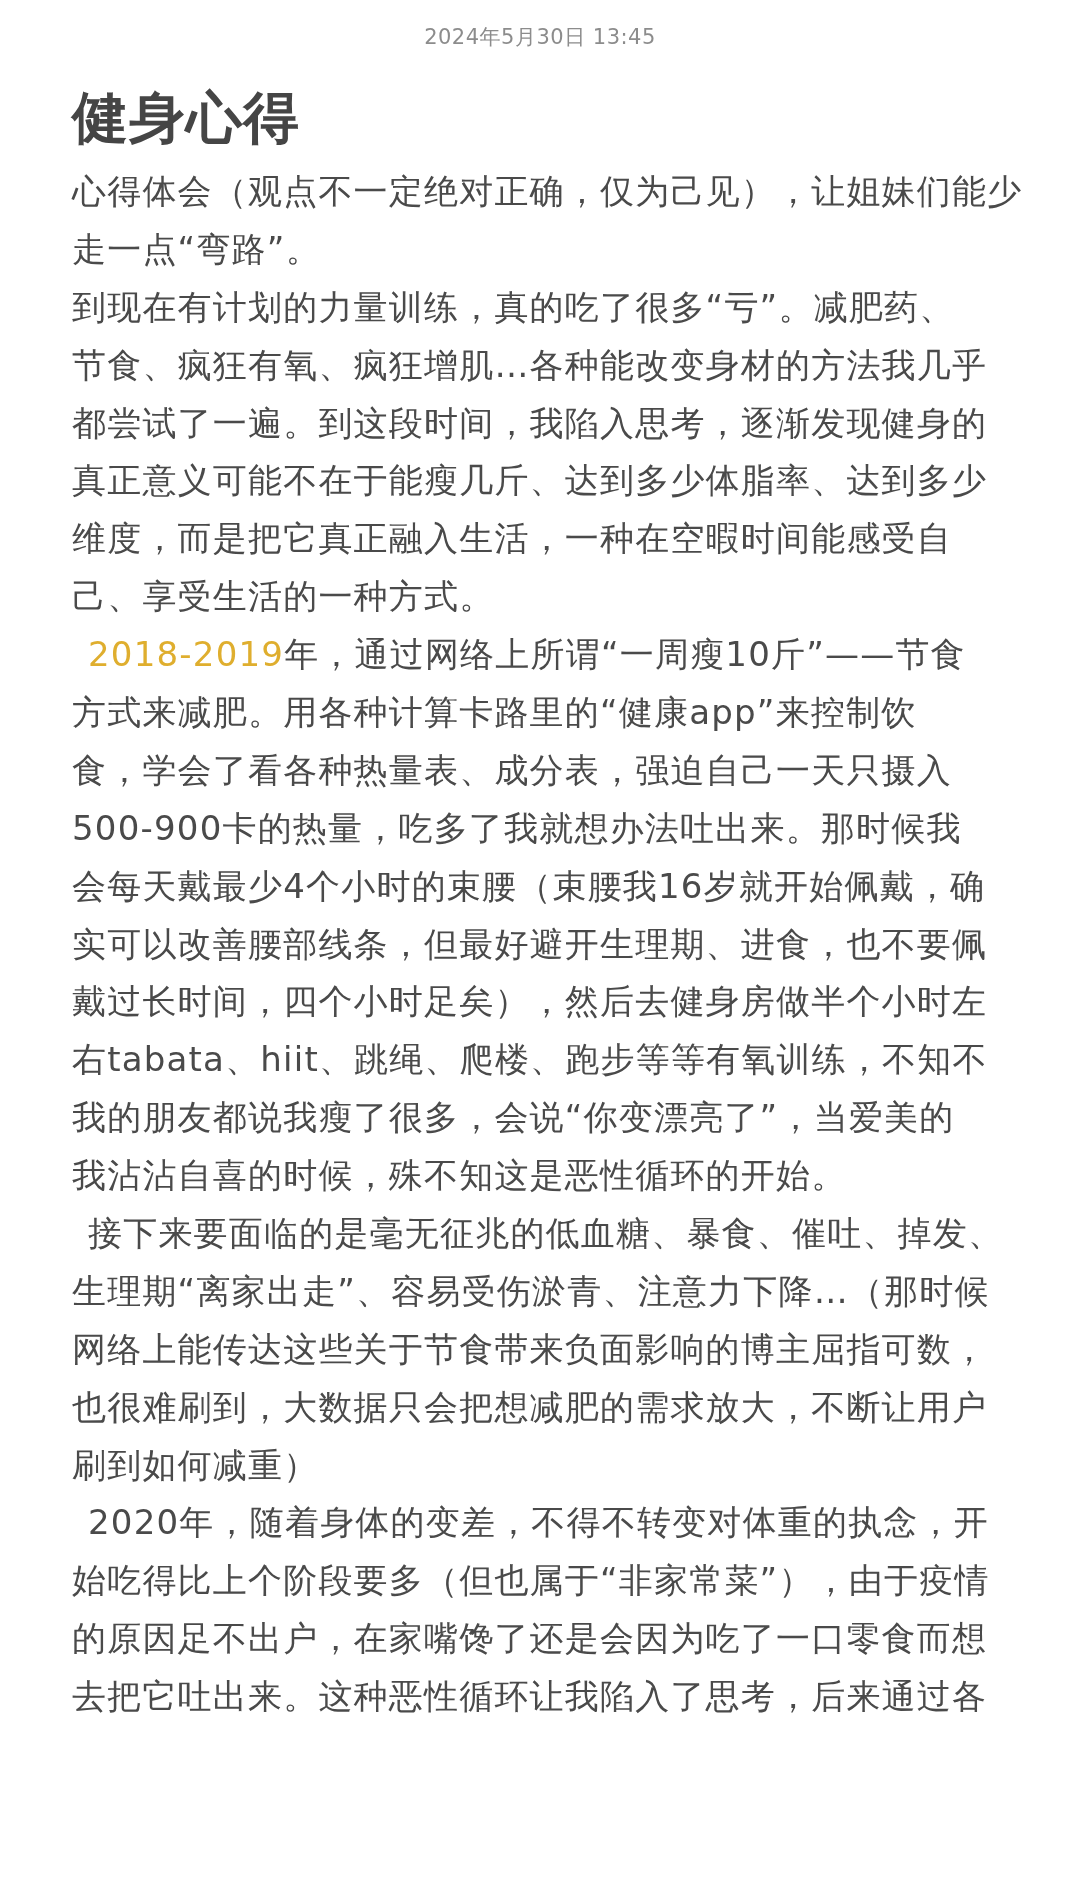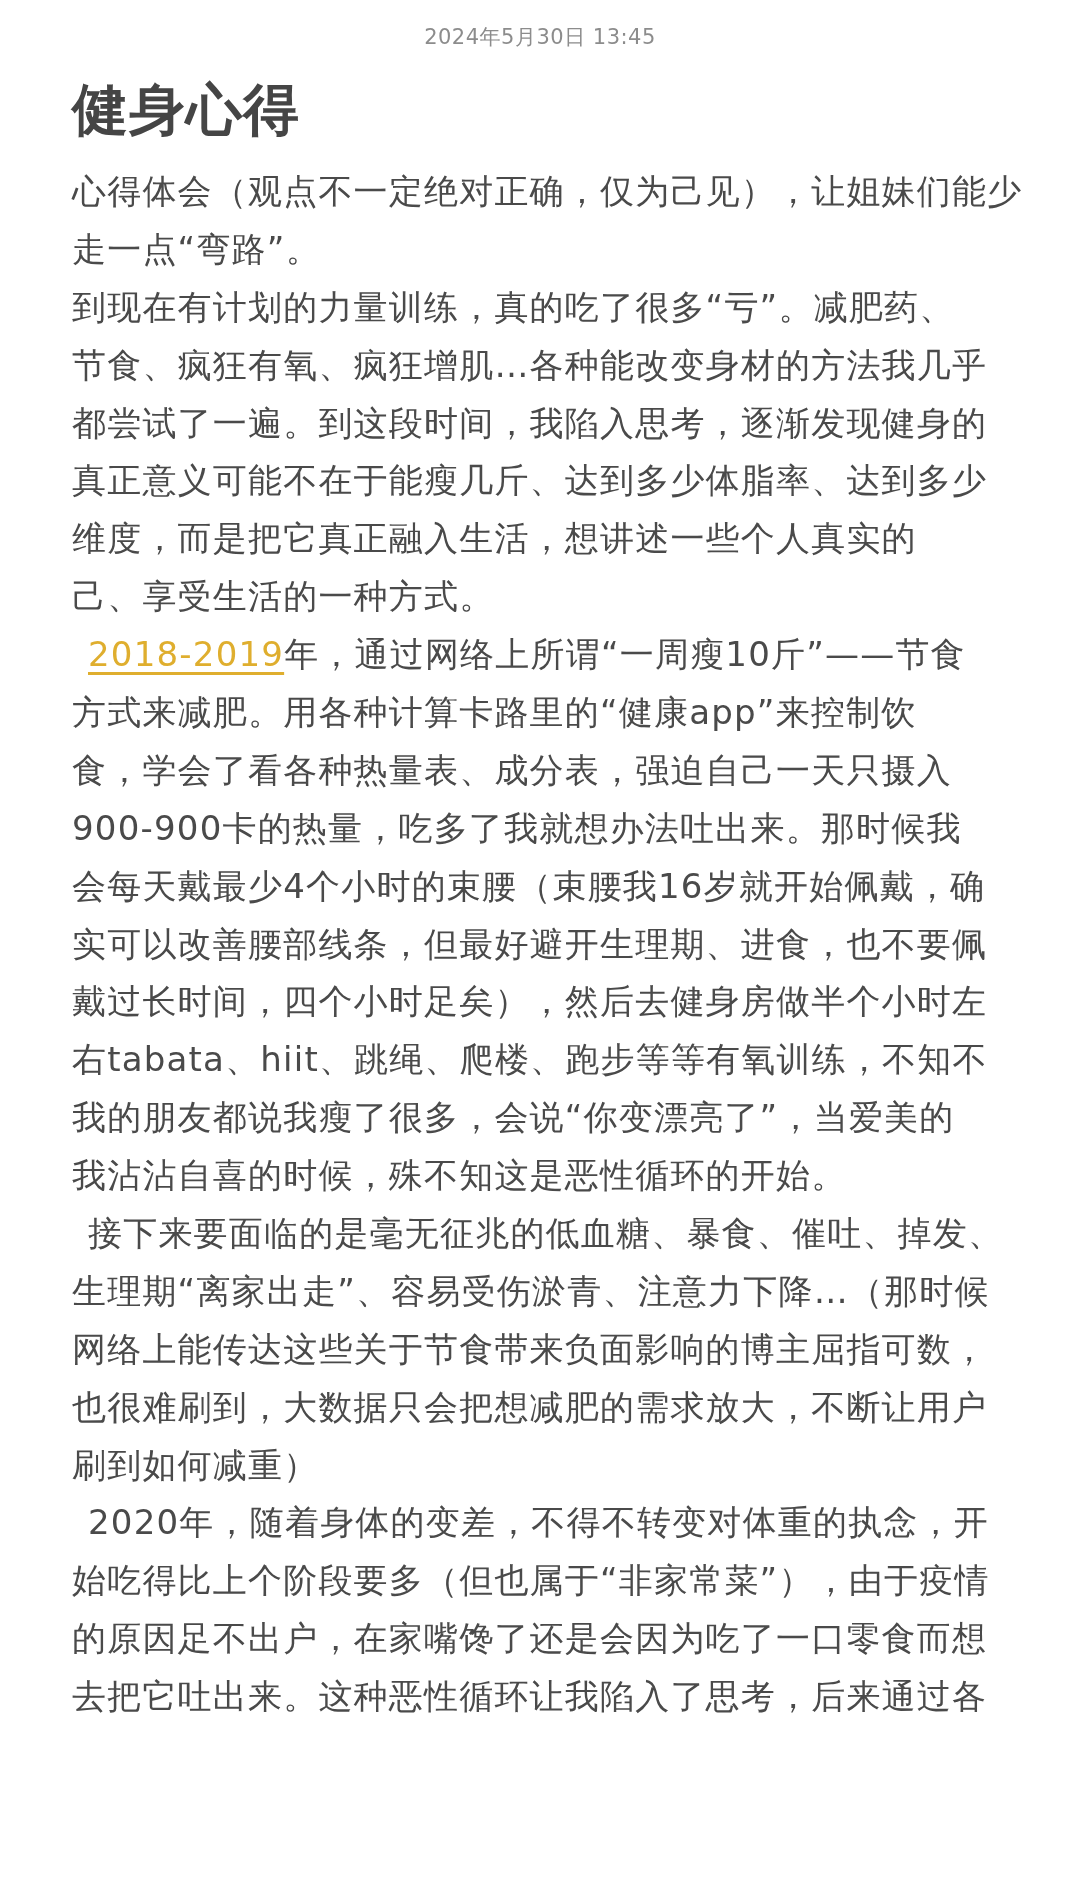--- a/index.html
+++ b/index.html
@@ -21,21 +21,21 @@
       left: 0;
       width: 1080px;
       text-align: center;
       font-size: 21px;
       line-height: 40px;
       color: #8c8c8c;
       letter-spacing: 0.5px;
     }
     .title {
       position: absolute;
-      top: 76px;
+      top: 84px;
       left: 72px;
       font-size: 56px;
       line-height: 68px;
       font-weight: bold;
       color: #454545;
       margin: 0;
       letter-spacing: 1px;
     }
     .body {
       position: absolute;
@@ -50,21 +50,20 @@
       font-size: 34px;
       white-space: nowrap;
       color: #4a4a4a;
       letter-spacing: 1.2px;
     }
     .line.indent {
       padding-left: 16px;
     }
     .link {
       color: #dfae2e;
-      text-decoration: underline;
       text-decoration-color: #dfae2e;
       text-underline-offset: 6px;
       text-decoration-thickness: 3px;
       cursor: pointer;
     }
   </style>
 </head>
 <body>
 
 <div class="timestamp">2024年5月30日 13:45</div>
@@ -76,29 +75,29 @@
   <div>
     <span class="line">心得体会（观点不一定绝对正确，仅为己见），让姐妹们能少</span>
     <span class="line">走一点“弯路”。</span>
   </div>
 
   <div>
     <span class="line">到现在有计划的力量训练，真的吃了很多“亏”。减肥药、</span>
     <span class="line">节食、疯狂有氧、疯狂增肌…各种能改变身材的方法我几乎</span>
     <span class="line">都尝试了一遍。到这段时间，我陷入思考，逐渐发现健身的</span>
     <span class="line">真正意义可能不在于能瘦几斤、达到多少体脂率、达到多少</span>
-    <span class="line">维度，而是把它真正融入生活，想讲述一些个人真实的</span>
+    <span class="line">维度，而是把它真正融入生活，一种在空暇时间能感受自</span>
     <span class="line">己、享受生活的一种方式。</span>
   </div>
 
   <div>
     <span class="line indent"><span class="link">2018-2019</span><span>年，通过网络上所谓“一周瘦10斤”——节食</span></span>
     <span class="line">方式来减肥。用各种计算卡路里的“健康app”来控制饮</span>
     <span class="line">食，学会了看各种热量表、成分表，强迫自己一天只摄入</span>
-    <span class="line">900-900卡的热量，吃多了我就想办法吐出来。那时候我</span>
+    <span class="line">500-900卡的热量，吃多了我就想办法吐出来。那时候我</span>
     <span class="line">会每天戴最少4个小时的束腰（束腰我16岁就开始佩戴，确</span>
     <span class="line">实可以改善腰部线条，但最好避开生理期、进食，也不要佩</span>
     <span class="line">戴过长时间，四个小时足矣），然后去健身房做半个小时左</span>
     <span class="line">右tabata、hiit、跳绳、爬楼、跑步等等有氧训练，不知不</span>
     <span class="line">我的朋友都说我瘦了很多，会说“你变漂亮了”，当爱美的</span>
     <span class="line">我沾沾自喜的时候，殊不知这是恶性循环的开始。</span>
   </div>
 
   <div>
     <span class="line indent">接下来要面临的是毫无征兆的低血糖、暴食、催吐、掉发、</span>

